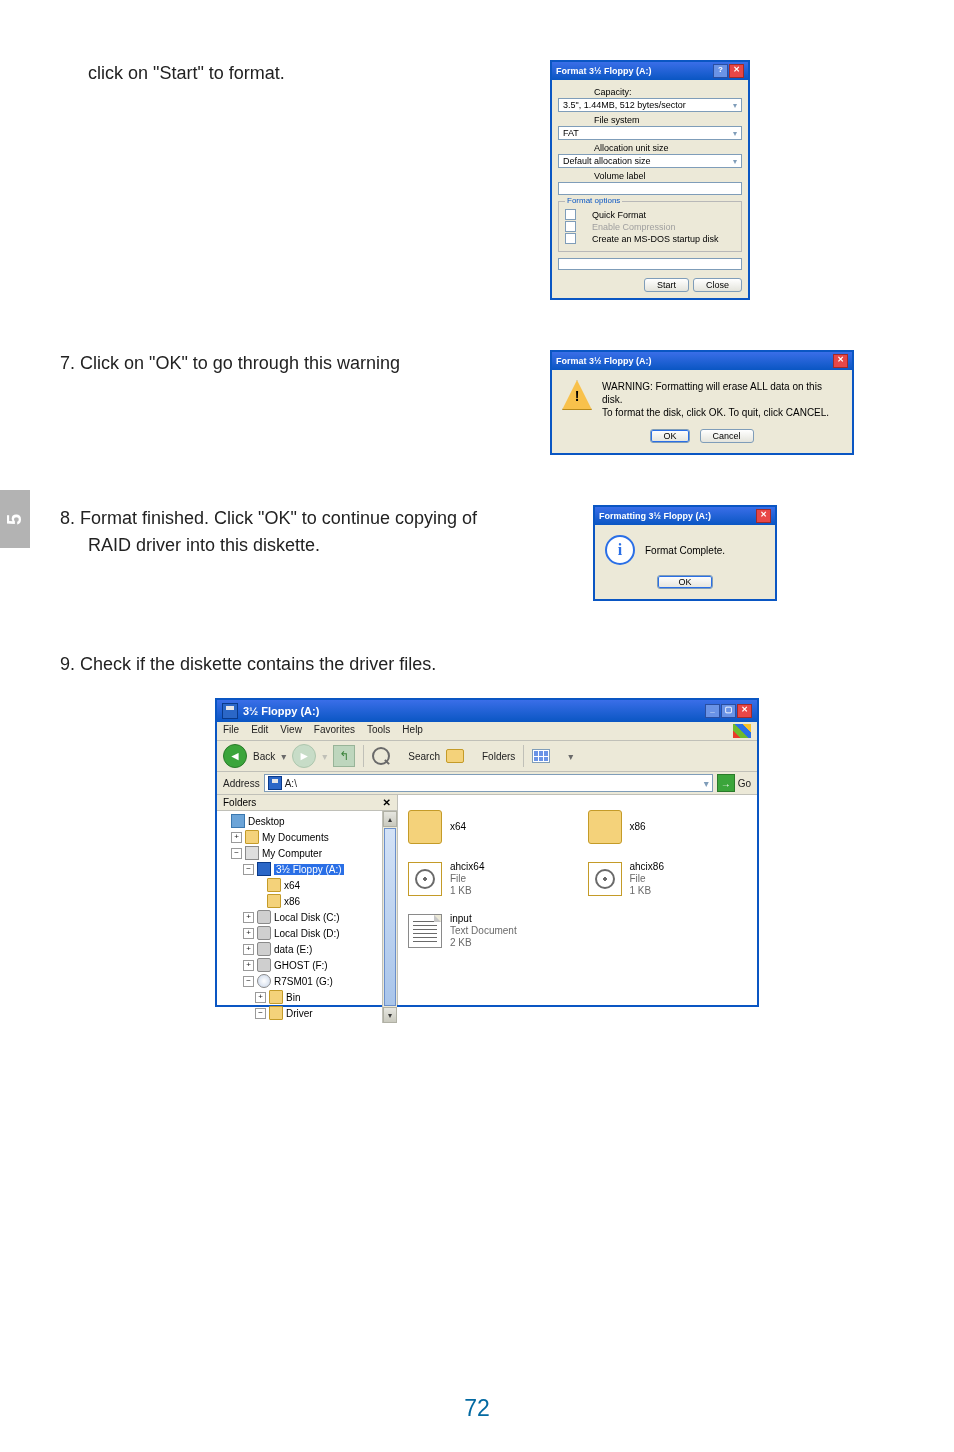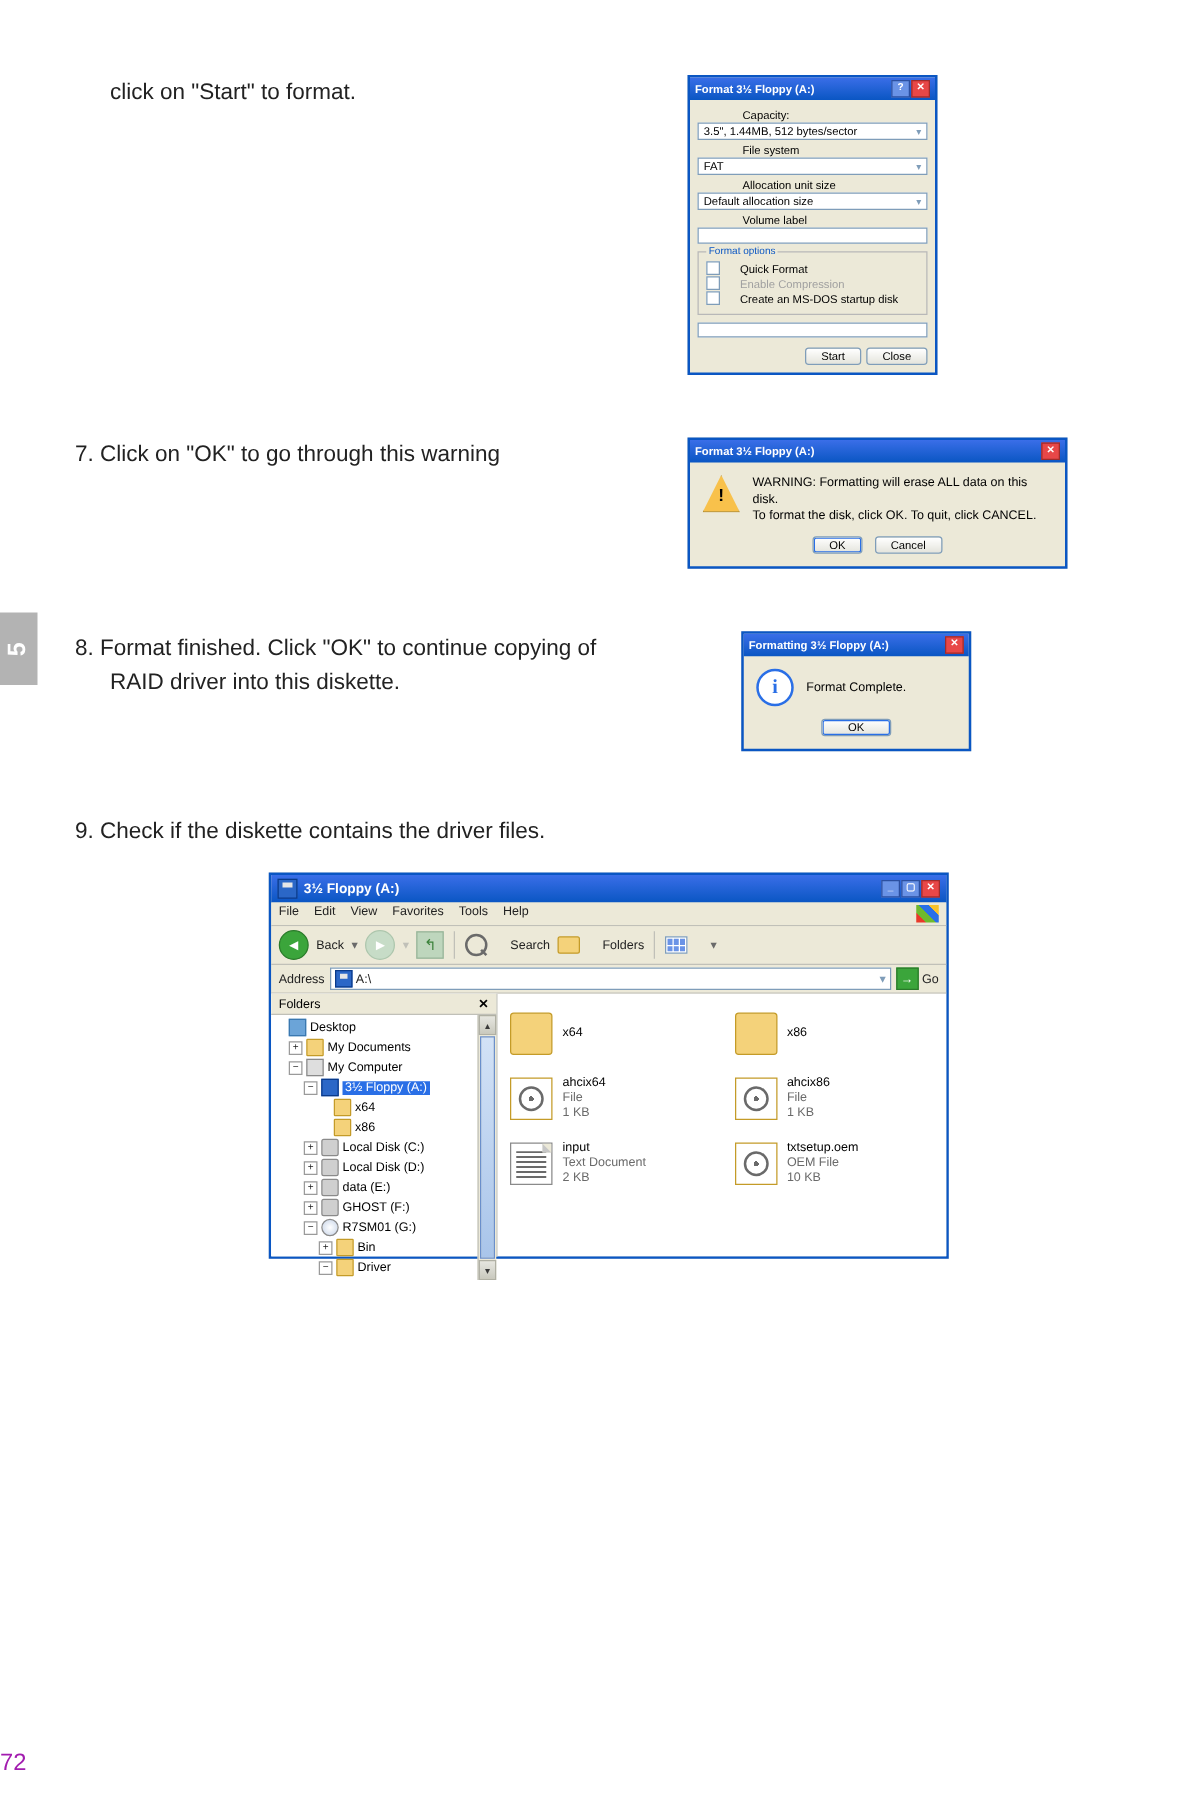--- a/index.html
+++ b/index.html
@@ -48,22 +48,23 @@
     justify-content: center;
   }
   .side-tab span {
     transform: rotate(-90deg);
   }
   .page-number {
     position: absolute;
     bottom: 30px;
     left: 0;
     width: 100%;
-    font-size: 19px;
-    color: #a21caf;
+    text-align: center;
+    font-size: 23px;
+    color: #0369a1;
   }
 
   
   .format-dialog {
     width: 196px;
     border: 2px solid #0a56c3;
     font-size: 9px;
     font-family: Tahoma, sans-serif;
     background: #ece9d8;
     color: #000;
@@ -753,29 +754,19 @@
           <div class="file-item">
             <div class="fi-icon fi-file fi-txt">
                 <div class="lines"></div>
               </div>
             <div class="fi-text">
                 <div>input</div>
                 <div class="sub">Text Document</div>
                 <div class="sub">2 KB</div>
               </div>
           </div>
-          <div class="file-item">
-            <div class="fi-icon fi-sys">
-                <div class="gear"></div>
-              </div>
-            <div class="fi-text">
-                <div>txtsetup.oem</div>
-                <div class="sub">OEM File</div>
-                <div class="sub">10 KB</div>
-              </div>
-          </div>
         </div>
       </div>
     </div>
   </div>
 
   <div class="page-number">72</div>
 </div>
 
 </body></html>

